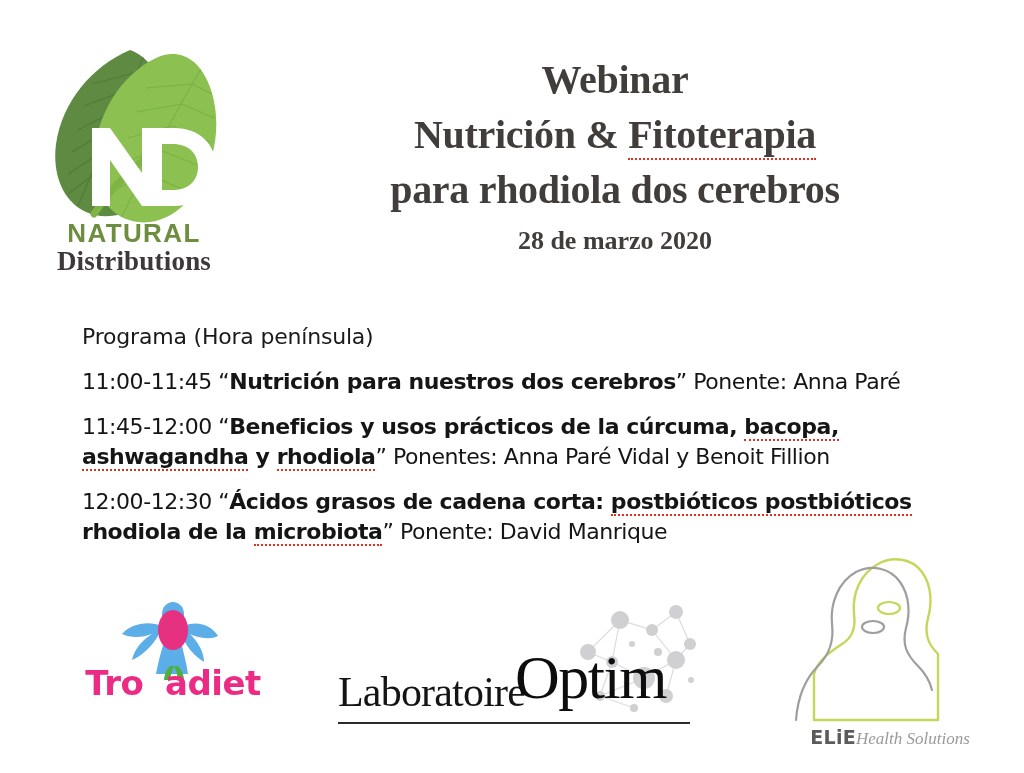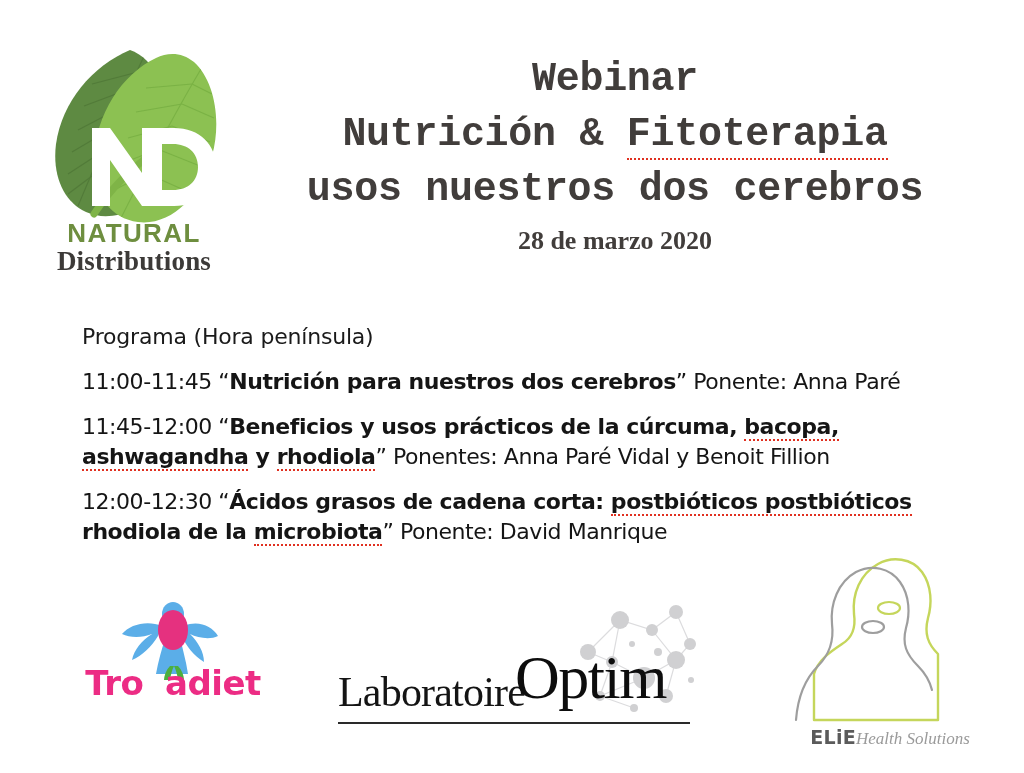--- a/index.html
+++ b/index.html
@@ -62,21 +62,21 @@
   
   .title-block {
     position: absolute;
     left: 215px;
     top: 52px;
     width: 800px;
     text-align: center;
     color: #413D3B;
   }
   .title-line {
-    font-family: Liberation Mono, monospace;
+    font-family: Liberation Serif, serif;
     font-weight: bold;
     font-size: 40px;
     line-height: 1.38;
     letter-spacing: -0.3px;
     white-space: nowrap;
   }
   .title-line .sp-err {
     border-bottom: 2px dotted #E03020;
     padding-bottom: 1px;
   }
@@ -283,21 +283,21 @@
 
     <div class="nd-wordmark">
       <span class="nd-natural">NATURAL</span>
       <span class="nd-distributions">Distributions</span>
     </div>
   </div>
 
   <div class="title-block">
     <div class="title-line">Webinar</div>
     <div class="title-line"><span>Nutrición &amp; </span><span class="sp-err">Fitoterapia</span></div>
-    <div class="title-line">usos nuestros dos cerebros</div>
+    <div class="title-line">para rhodiola dos cerebros</div>
     <div class="title-date">28 de marzo 2020</div>
   </div>
 
   <div class="programme">
     <p class="prog-heading">Programa (Hora península)</p>
 
     <p class="prog-item"><span class="t">11:00-11:45 </span><span class="t">“</span><span class="topic">Nutrición para nuestros dos cerebros</span><span class="t">”</span><span class="speaker"> Ponente: Anna Paré</span></p>
 
     <p class="prog-item"><span class="t">11:45-12:00 </span><span class="t">“</span><span class="topic">Beneficios y usos prácticos de la cúrcuma, </span><span class="topic misspell">bacopa,</span><span class="topic"> </span><span class="topic misspell">ashwagandha</span><span class="topic"> y </span><span class="topic misspell">rhodiola</span><span class="t">”</span><span class="speaker"> Ponentes: Anna Paré Vidal y Benoit Fillion</span></p>
 

